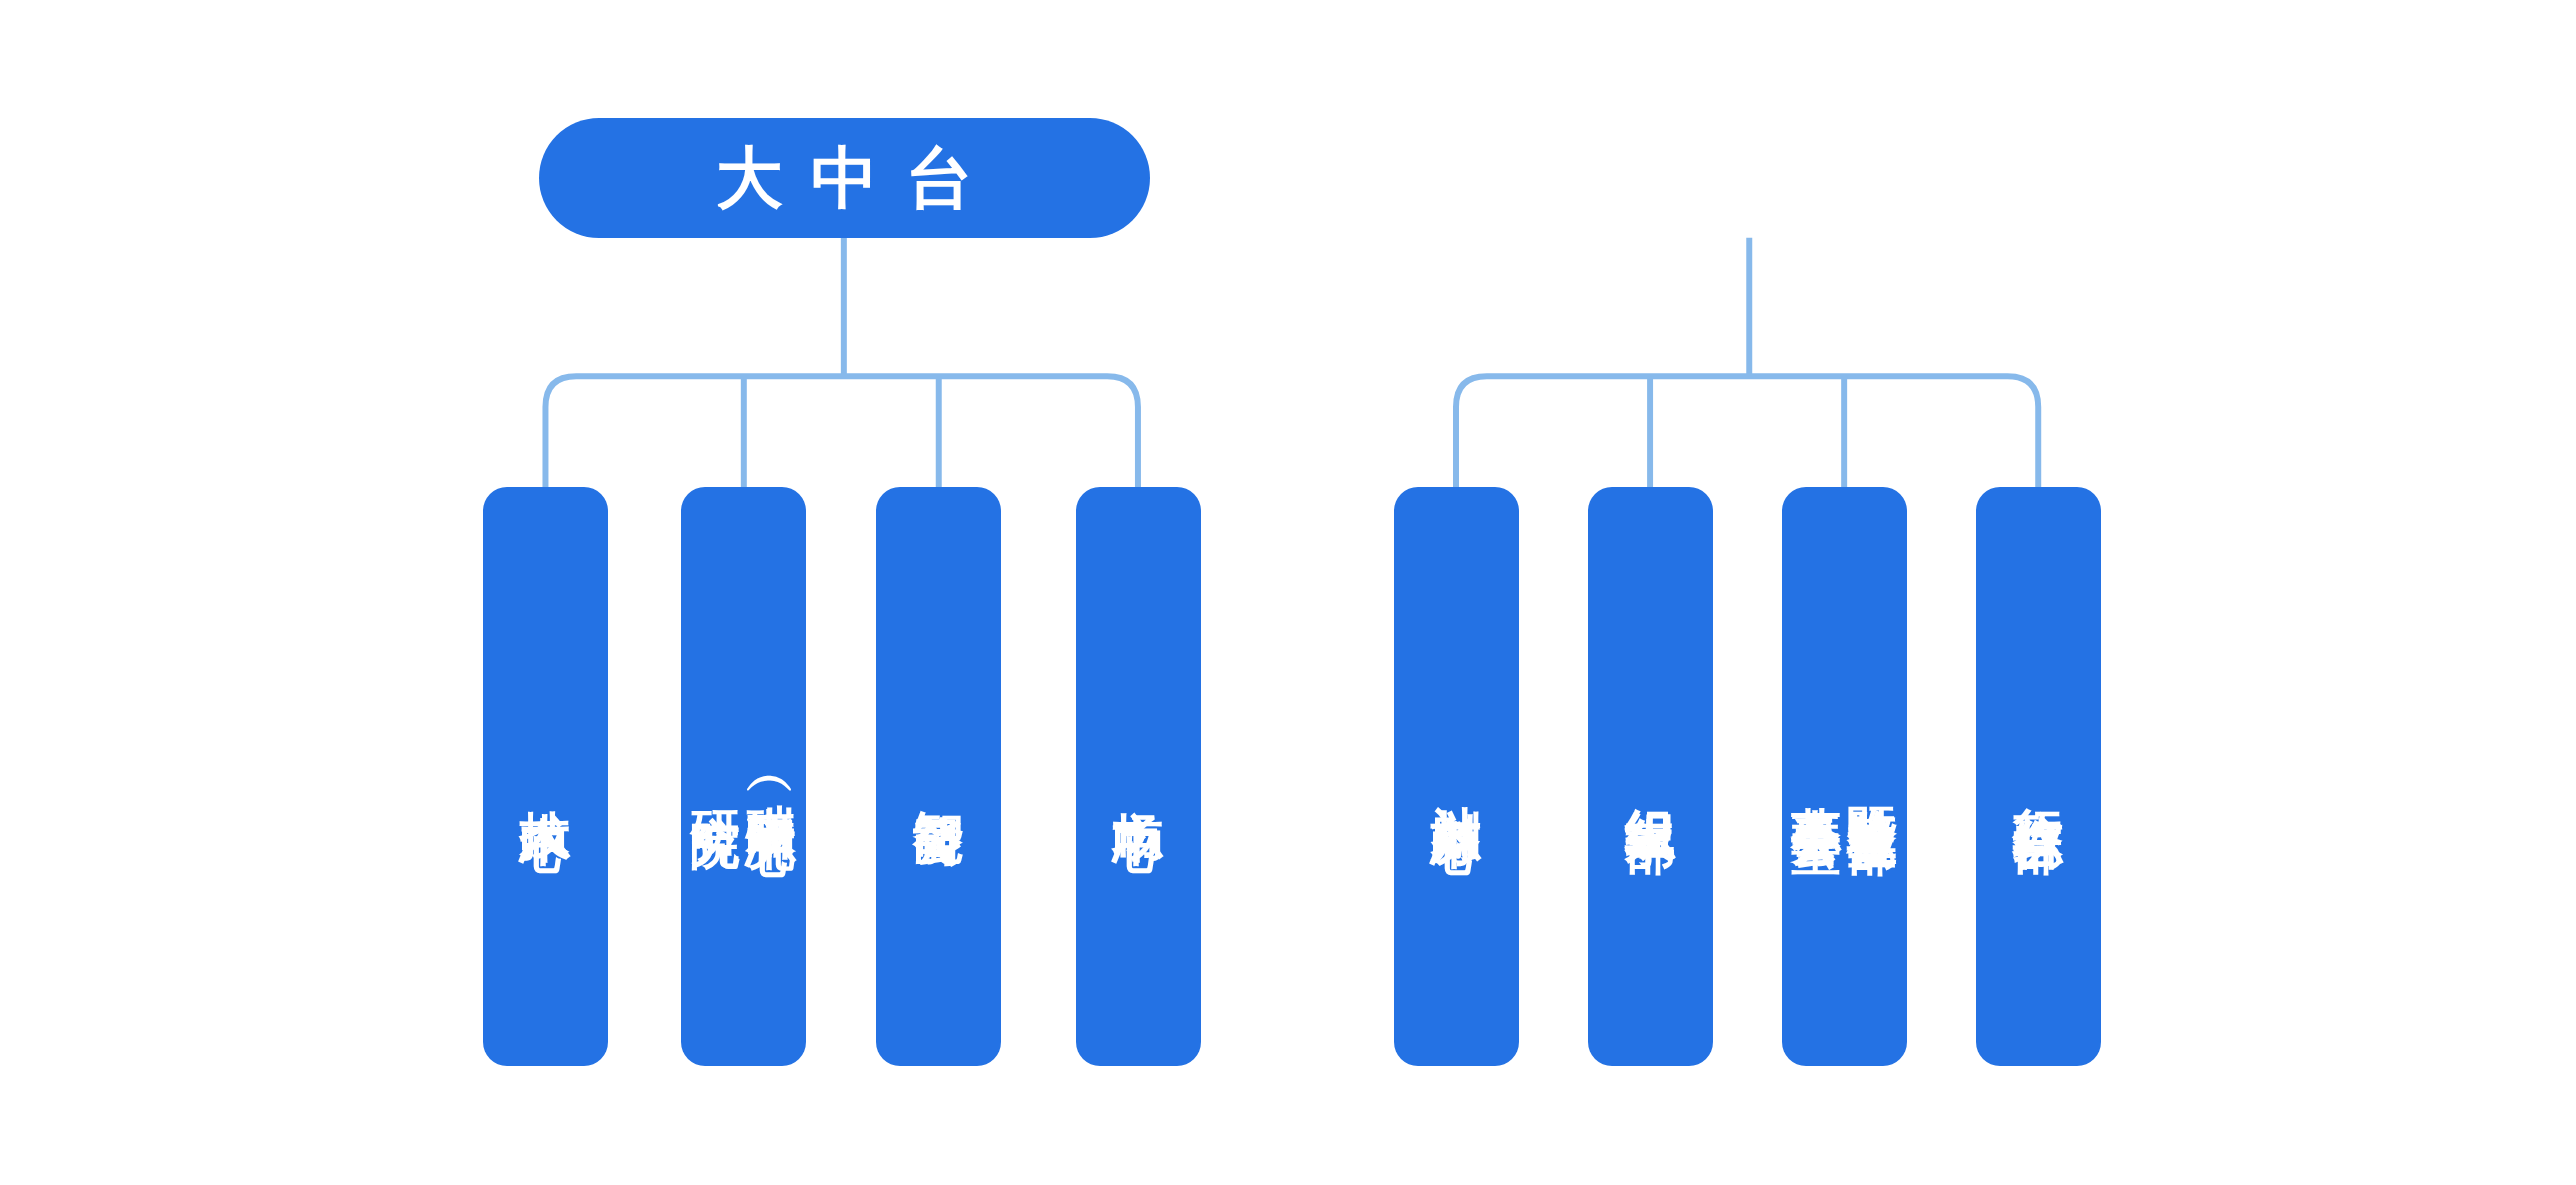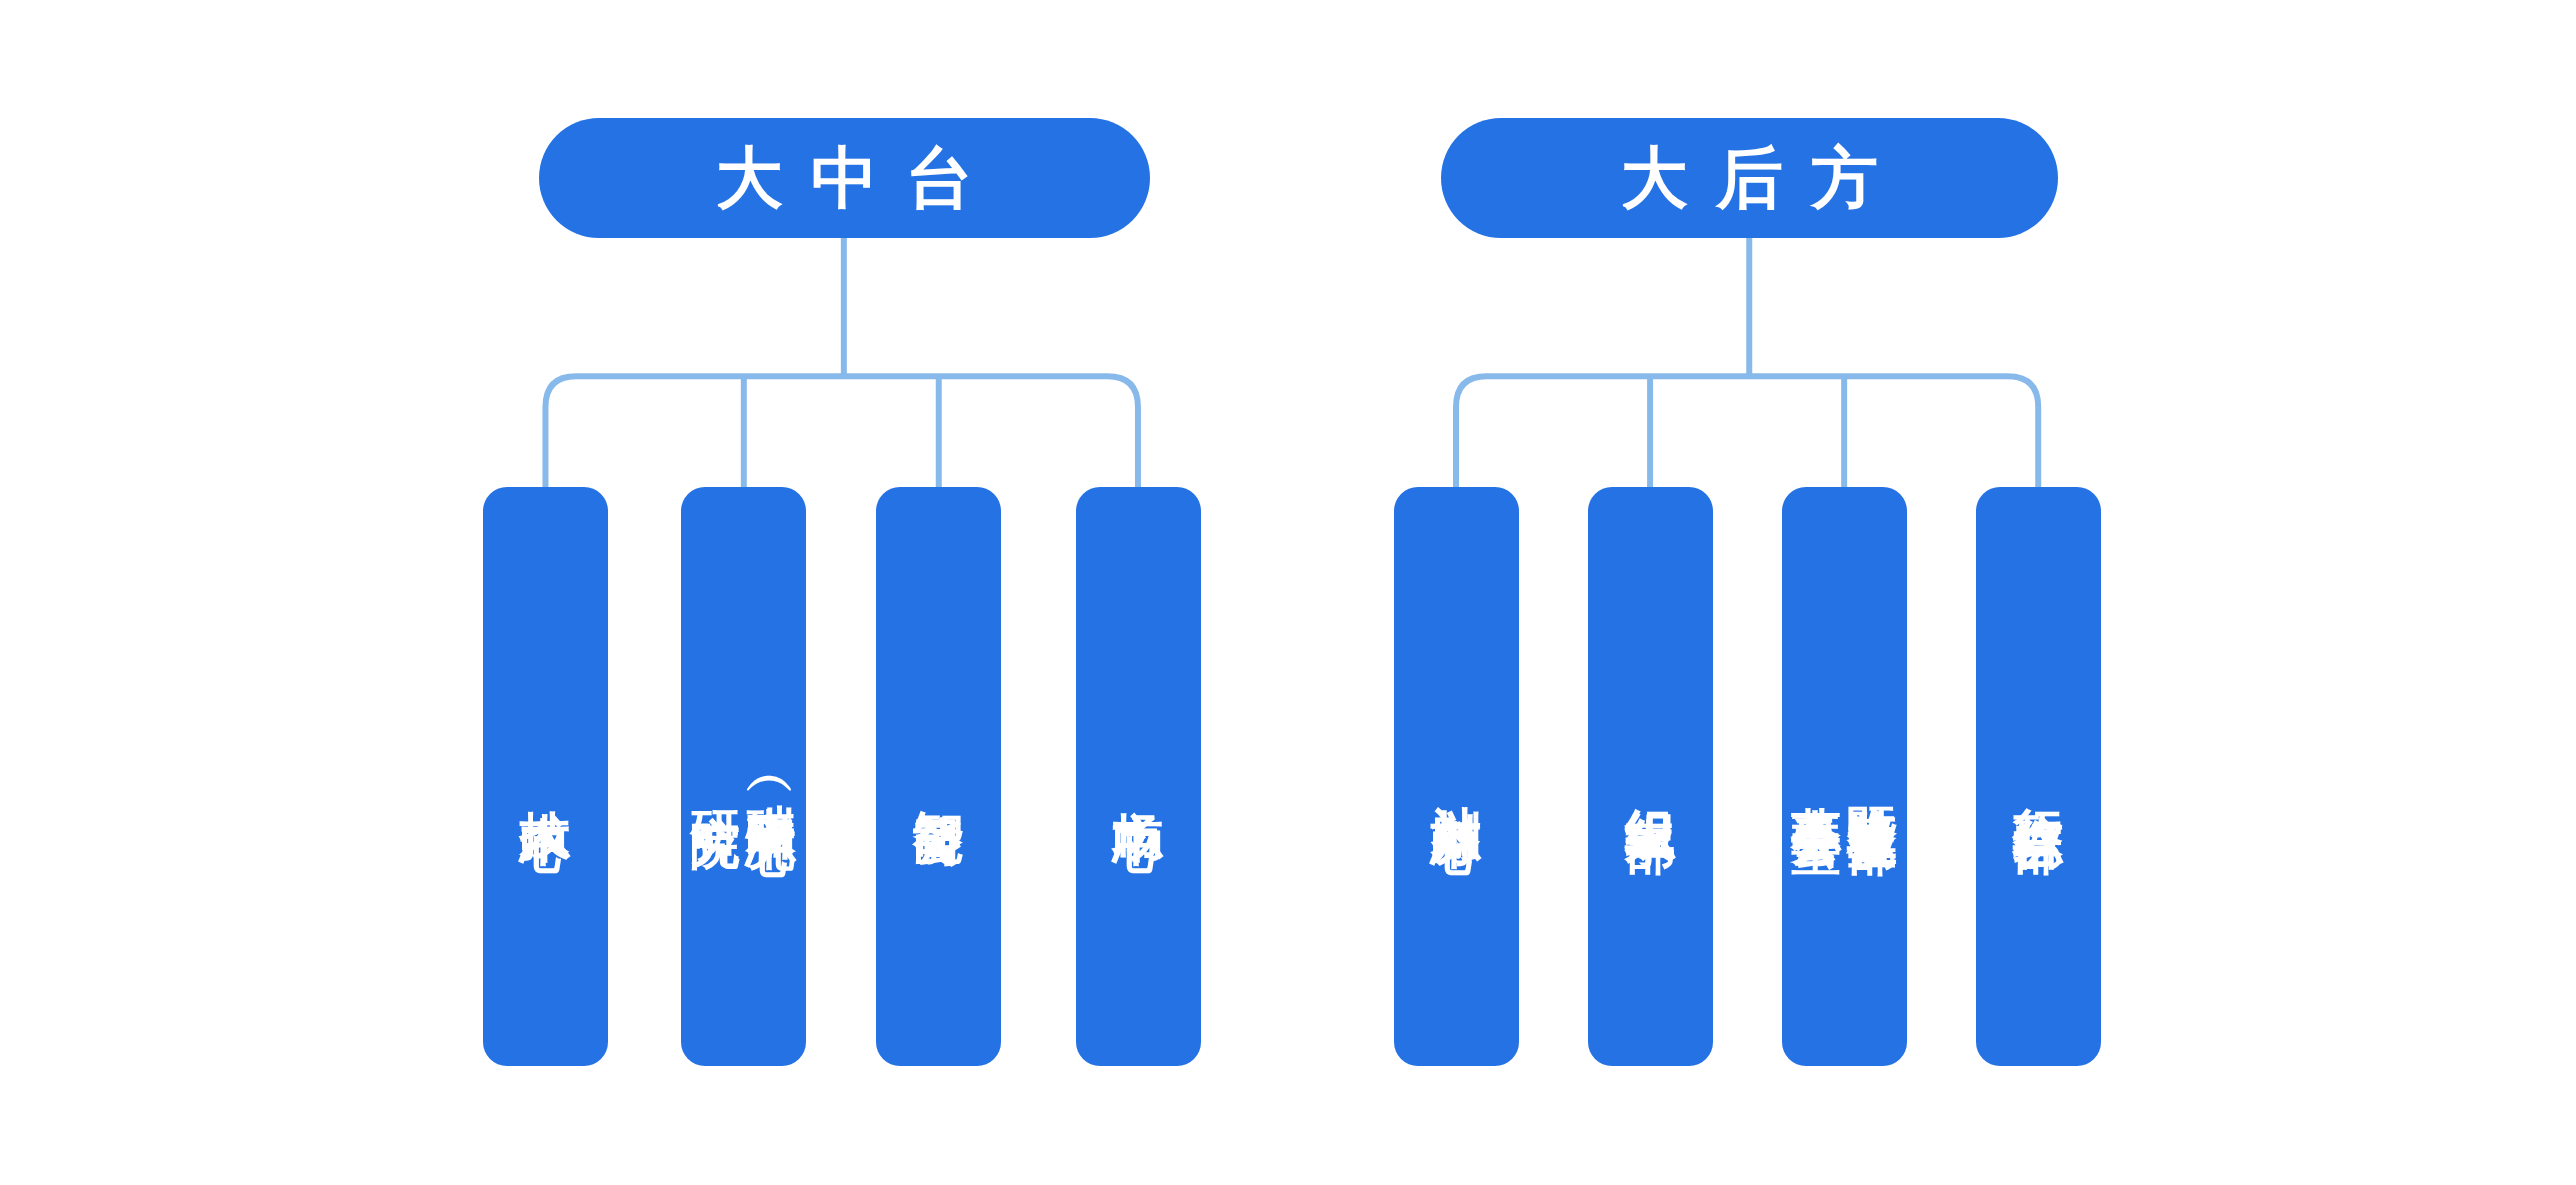--- a/index.html
+++ b/index.html
@@ -94,21 +94,20 @@
 
   <div class="child-node" style="left:483px;">技术中心</div>
 
   <div class="child-node" style="left:681px;">研究院
 （碳中和研究中心）</div>
 
   <div class="child-node" style="left:876px;">智能公司</div>
 
   <div class="child-node" style="left:1076px;">市场中心</div>
 
-  <div class="root-node" style="left:1441px; width:617px;">大后方</div>
 
   <div class="child-node" style="left:1394px;">计划财务中心</div>
 
   <div class="child-node" style="left:1588px;">组织人事部</div>
 
   <div class="child-node" style="left:1782px;">董事会办公室
 暨监督检查部</div>
 
   <div class="child-node" style="left:1976px;">行政综合部</div>
 

